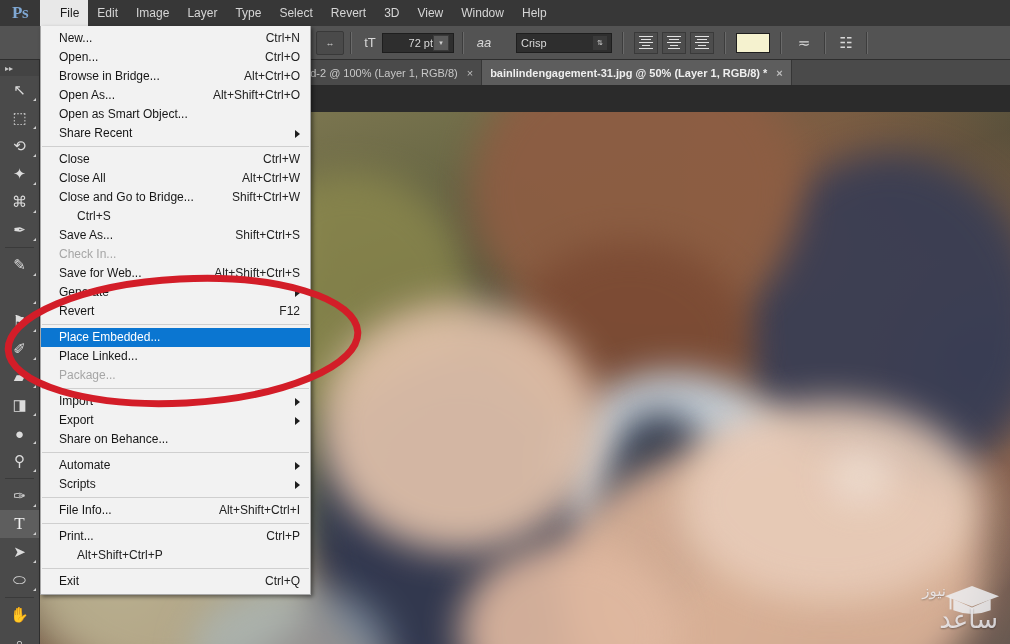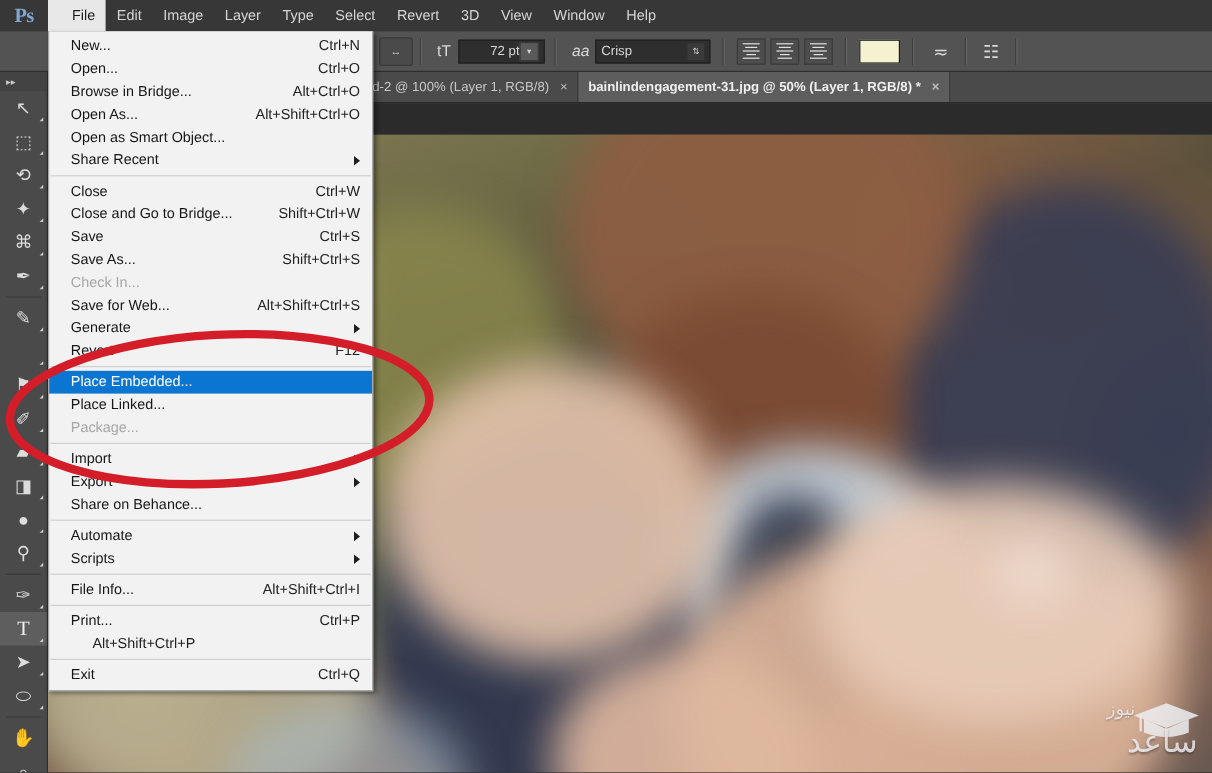--- a/index.html
+++ b/index.html
@@ -443,21 +443,21 @@
       <span style="font-size:9px;">↔</span>
     </div>
     <div class="opt-sep"></div>
     <div class="opt-icon">tT</div>
     <div class="opt-field" style="width:72px;text-align:right;">
       <span class="val">72 pt</span>
       <span class="arrow">▾</span>
     </div>
     <div class="opt-sep" style="margin:0 8px;"></div>
     <div class="opt-icon" style="font-style:italic;">aa</div>
-    <div class="opt-field" style="width:96px; margin-left:0;">
+    <div class="opt-field" style="width:96px; margin-left:20px;">
       <span class="val">Crisp</span>
       <span class="arrow" style="background:#3a3a3a;border:none;">⇅</span>
     </div>
     <div class="opt-sep" style="margin:0 10px;"></div>
     <div class="align-btn" title="left">
       <i style="width:14px"></i>
         <i style="width:10px"></i>
         <i style="width:14px"></i>
         <i style="width:8px"></i>
         <i style="width:14px"></i>
@@ -540,25 +540,28 @@
         <div class="mi">
           <span class="label">Share Recent</span>
           <span class="submenu-arrow"></span>
         </div>
         <div class="menu-sep"></div>
         <div class="mi">
           <span class="label">Close</span>
           <span class="accel">Ctrl+W</span>
         </div>
         <div class="mi">
+          <span class="label">Close All</span>
+          <span class="accel">Alt+Ctrl+W</span>
+        </div>
+        <div class="mi">
           <span class="label">Close and Go to Bridge...</span>
           <span class="accel">Shift+Ctrl+W</span>
         </div>
         <div class="mi">
-          <span class="label">Save</span>
           <span class="accel">Ctrl+S</span>
         </div>
         <div class="mi">
           <span class="label">Save As...</span>
           <span class="accel">Shift+Ctrl+S</span>
         </div>
         <div class="mi disabled">
           <span class="label">Check In...</span>
         </div>
         <div class="mi">

